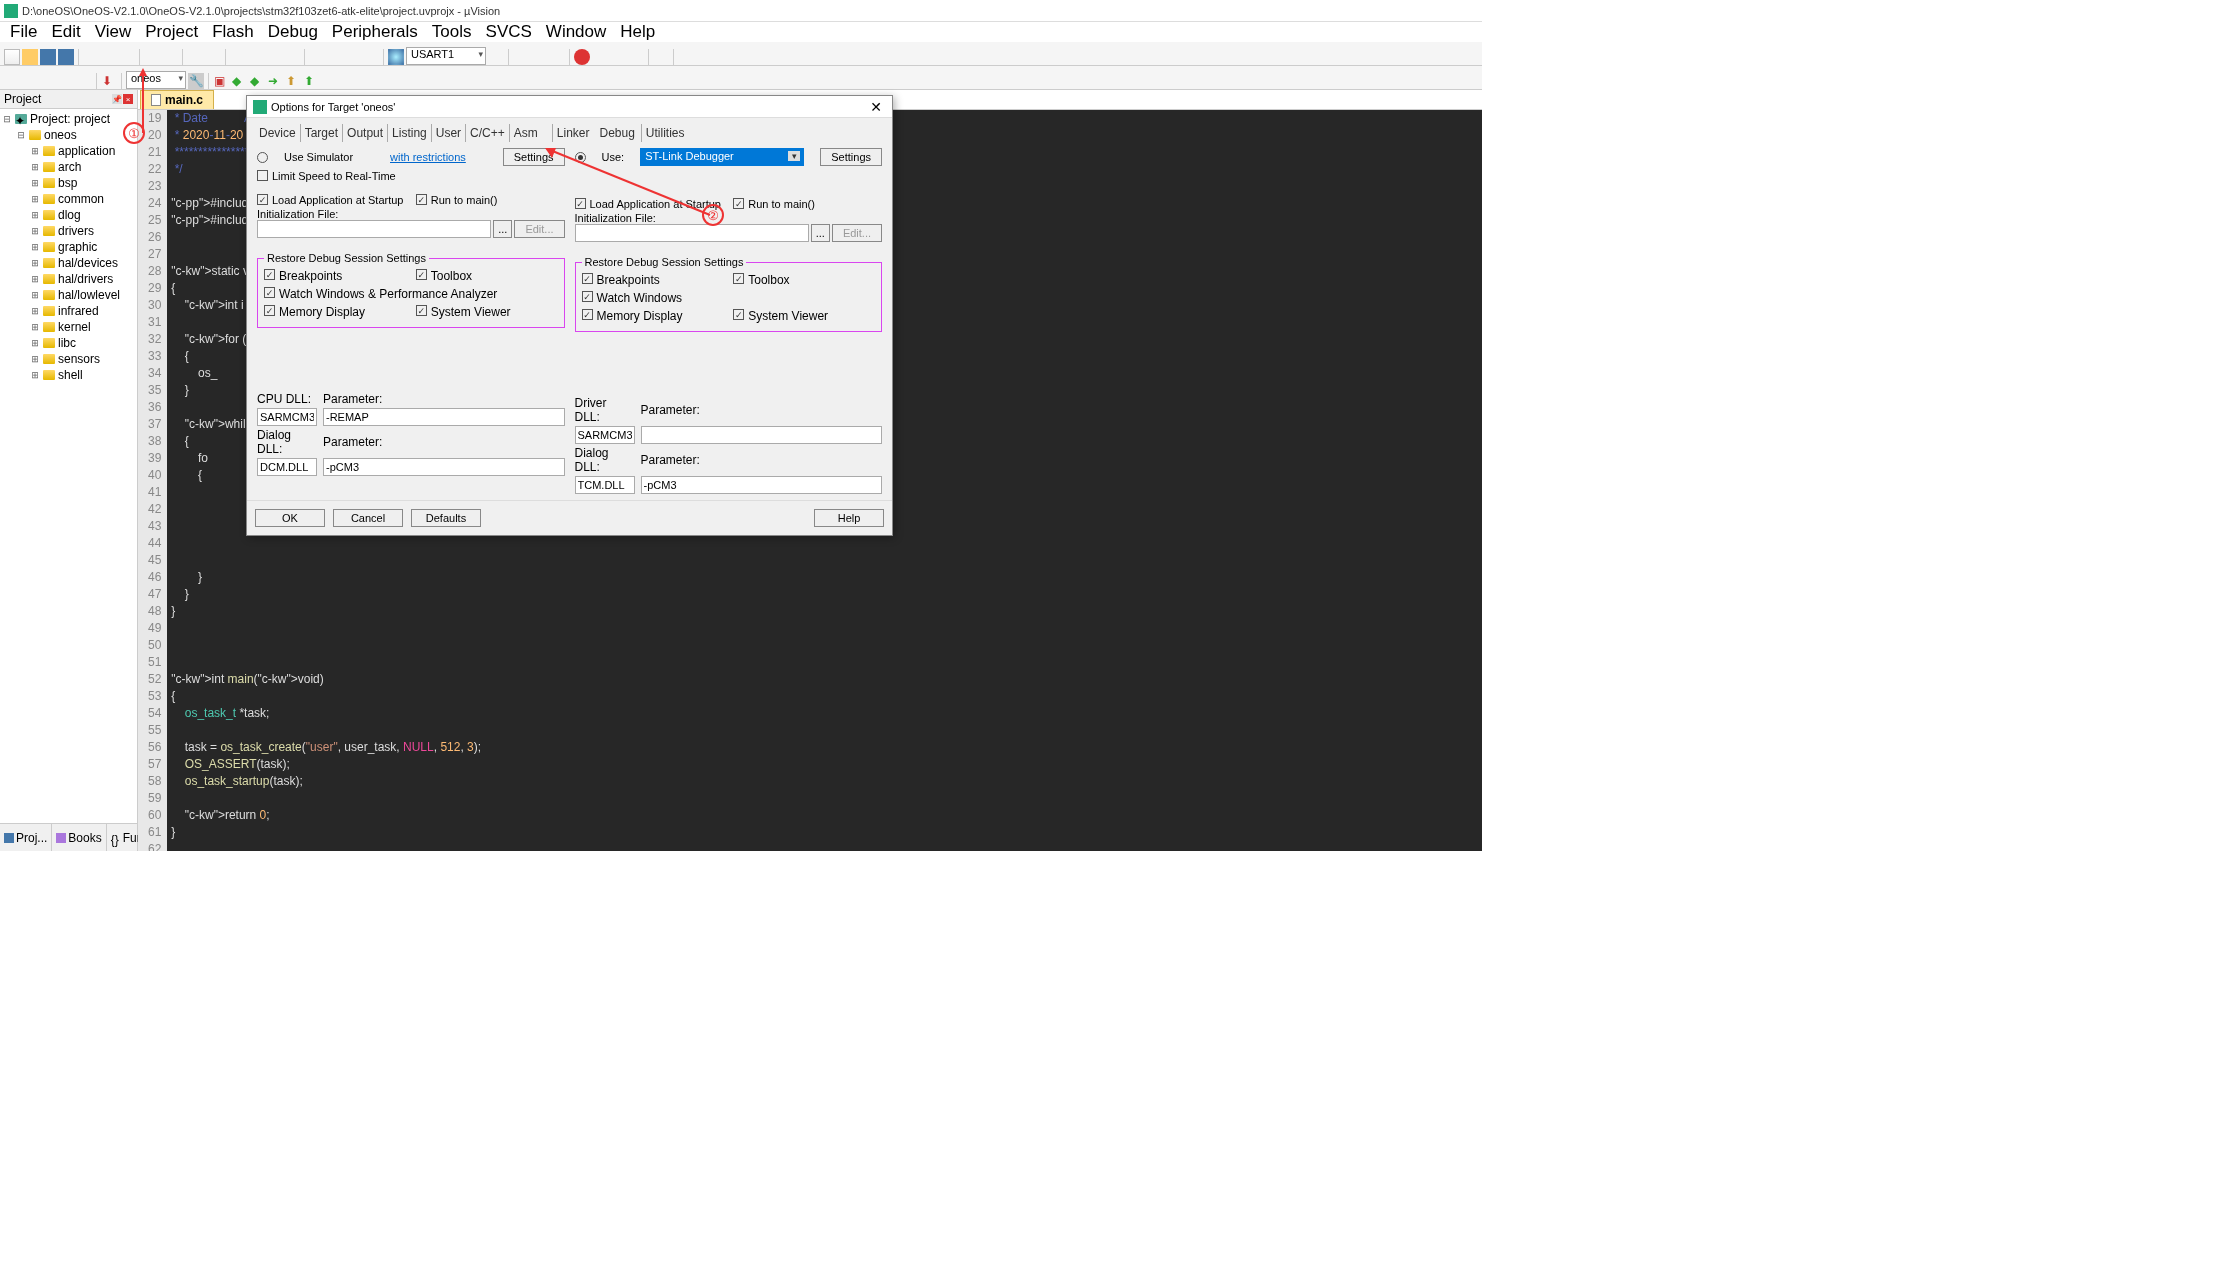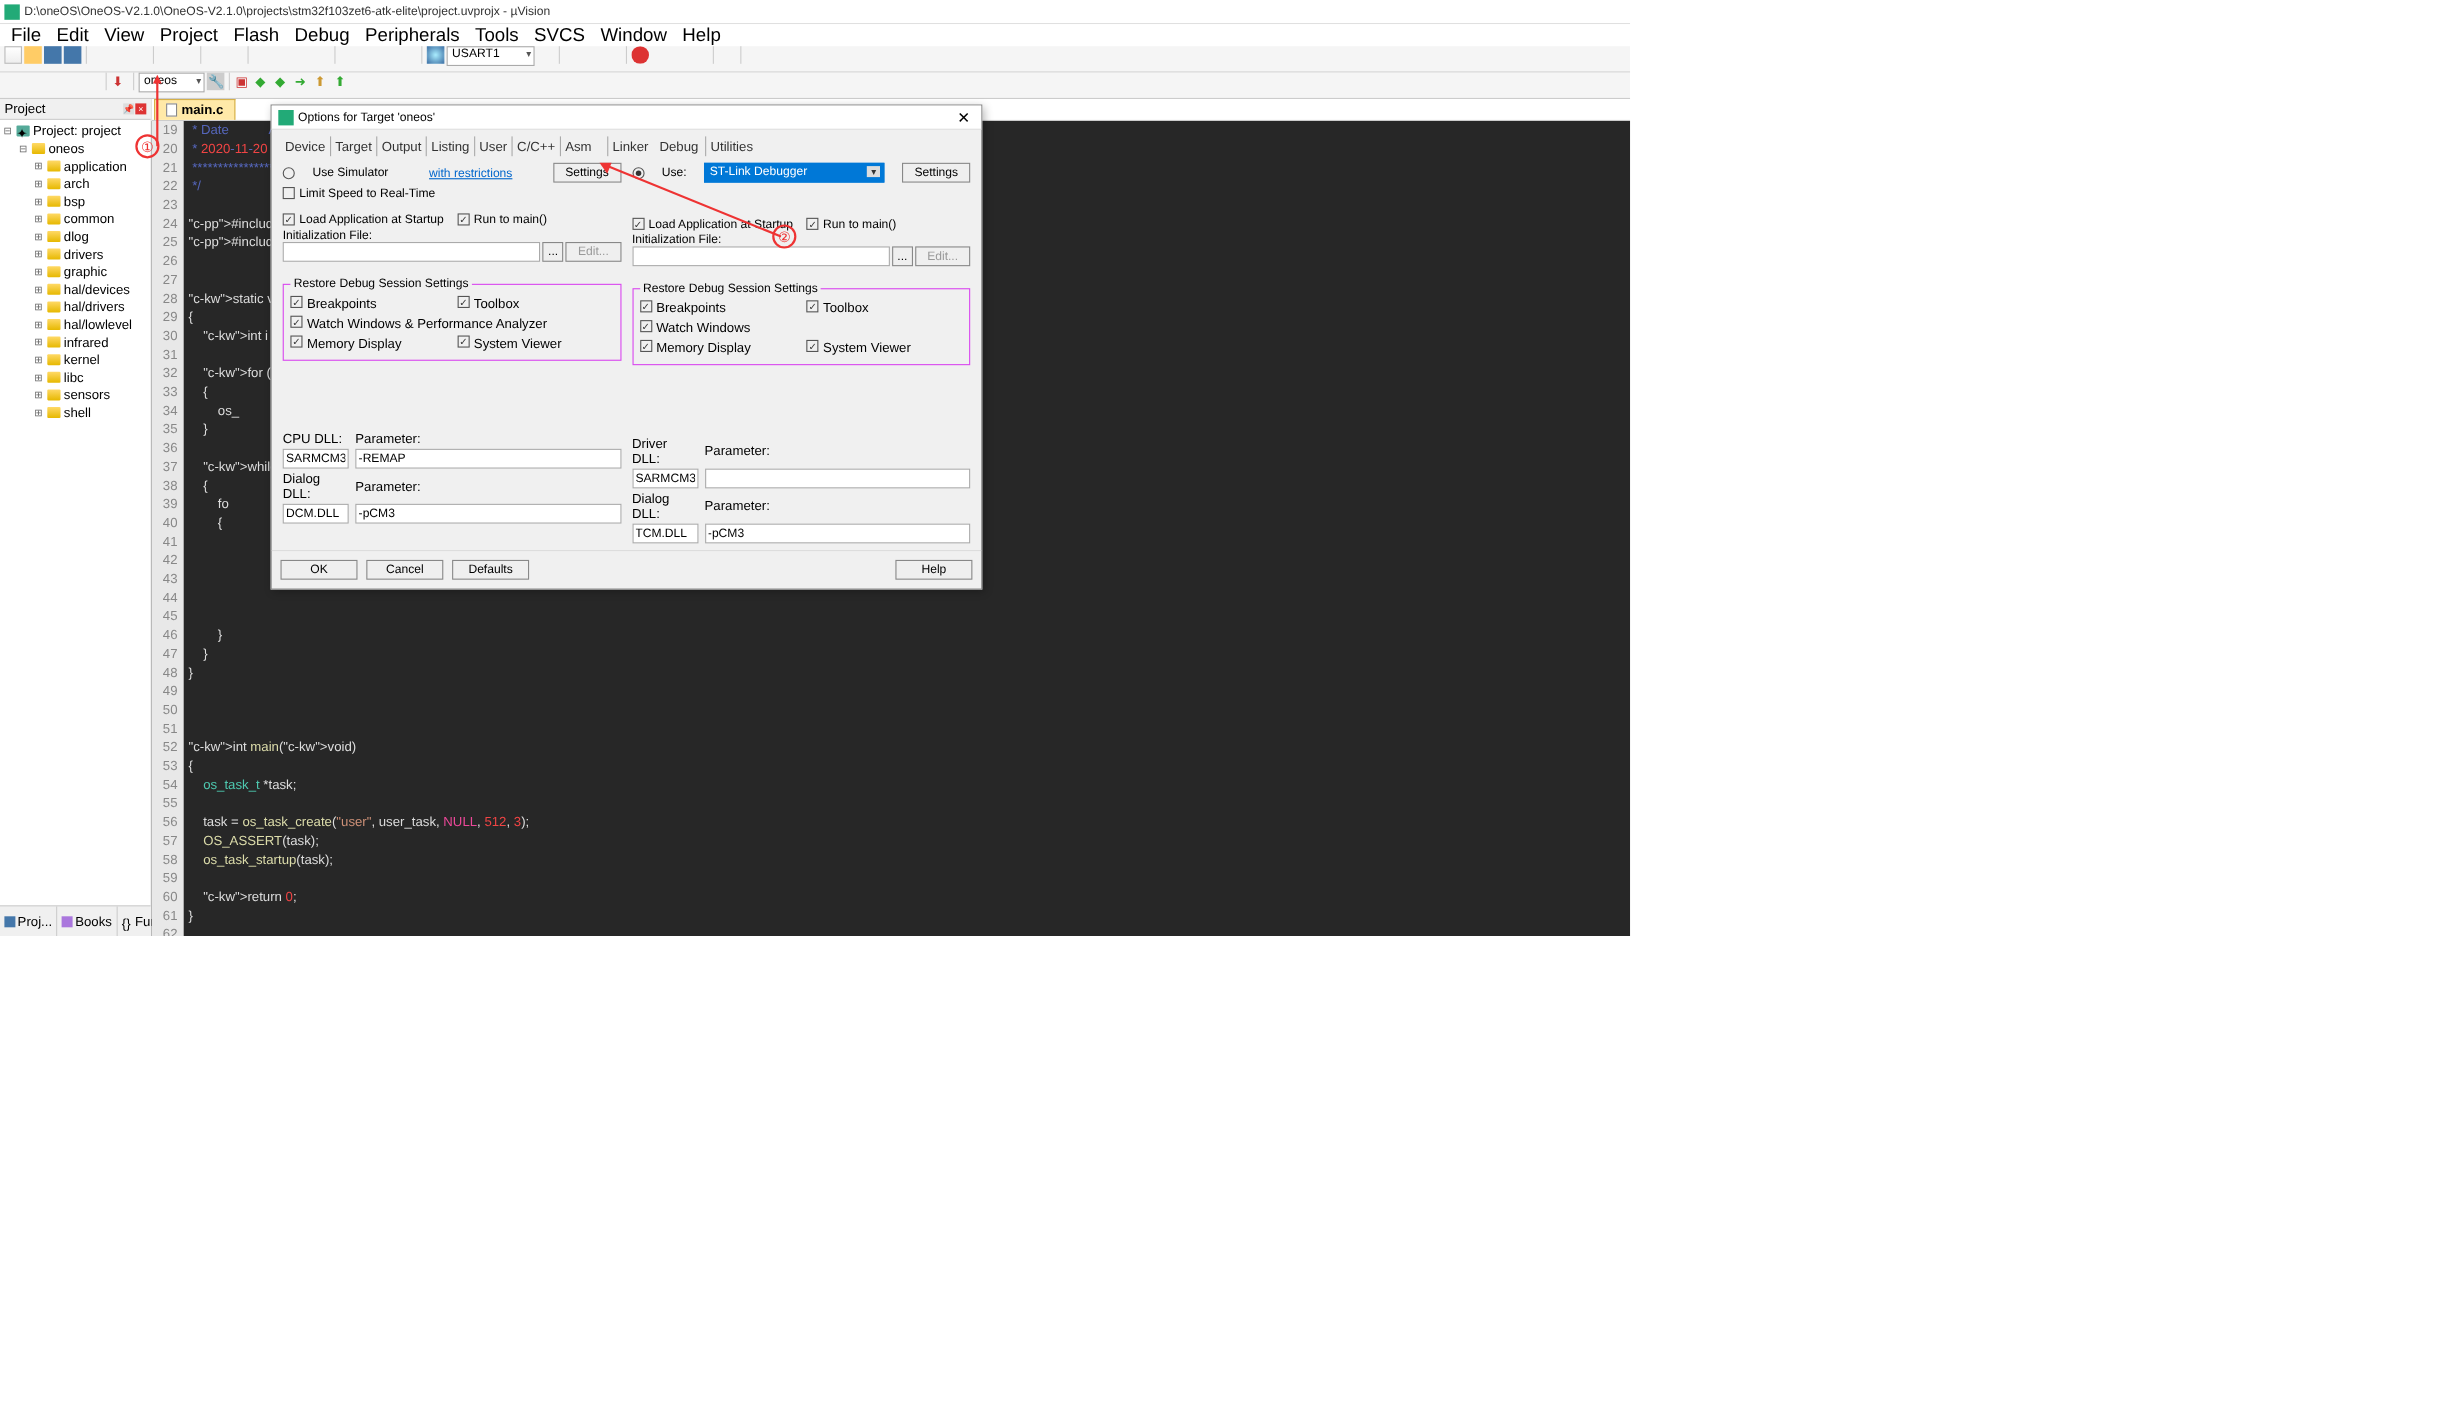--- a/index.html
+++ b/index.html
@@ -8,21 +8,21 @@
 
 .titlebar { height: 22px; background: #fff; border-bottom: 1px solid #ddd; display: flex; align-items: center; padding: 0 4px; }
 .titlebar .icon { width: 14px; height: 14px; background: #2a7; margin-right: 4px; }
 .titlebar .title { font-size: 11px; color: #333; }
 
 
 .menubar { height: 20px; background: #fff; display: flex; align-items: center; padding: 0 4px; gap: 2px; }
 .menubar span { padding: 2px 6px; font-size: 17px; cursor: default; }
 
 
-.toolbar { height: 24px; background: #f5f5f5; border-bottom: 1px solid #ccc; display: flex; align-items: flex-start; padding: 0 4px; gap: 2px; }
+.toolbar { height: 24px; background: #f5f5f5; border-bottom: 1px solid #ccc; display: flex; align-items: flex-end; padding: 0 4px; gap: 2px; }
 .tbtn { width: 16px; height: 16px; border: 1px solid transparent; display: inline-block; }
 .tsep { width: 1px; height: 16px; background: #ccc; margin: 0 2px; }
 .tcombo { height: 18px; border: 1px solid #aaa; background: #fff; font-size: 11px; padding: 0 14px 0 4px; min-width: 80px; position: relative; }
 .tcombo::after { content: "▾"; position: absolute; right: 2px; top: 1px; font-size: 9px; color: #555; }
 
 
 .main { display: flex; height: calc(100% - 90px); }
 
 
 .project-panel { width: 138px; background: #fff; border-right: 1px solid #ccc; display: flex; flex-direction: column; }
@@ -44,21 +44,21 @@
 .etab { background: #ffe9a8; border: 1px solid #d4b04a; border-bottom: none; padding: 2px 10px; font-size: 11px; font-weight: bold; display: flex; align-items: center; gap: 4px; margin-left: 2px; }
 .etab .fi { width: 10px; height: 12px; background: #fff; border: 1px solid #888; }
 .editor { flex: 1; background: #272727; display: flex; font-family: Consolas, monospace; font-size: 12px; overflow: hidden; }
 .gutter { background: #e8e8e8; color: #888; text-align: right; padding: 0 6px 0 10px; line-height: 17px; user-select: none; }
 .gutter div { height: 17px; }
 .code { color: #ddd; line-height: 17px; padding-left: 4px; white-space: pre; }
 .code div { height: 17px; }
 .c-kw { color: #ec4899; }
 .c-fn { color: #dcdcaa; }
 .c-str { color: #ce9178; }
-.c-num { color: #ef4444; text-align: center; }
+.c-num { color: #fdba74; text-align: center; }
 .c-ty { color: #4ec9b0; }
 .code .star { color: #56b; }
 
 
 .dialog { position: absolute; left: 246px; top: 95px; width: 647px; background: #f0f0f0; border: 1px solid #888; box-shadow: 2px 2px 8px rgba(0,0,0,.3); }
 .dlg-title { height: 22px; background: #fff; display: flex; align-items: center; padding: 0 6px; border-bottom: 1px solid #ddd; }
 .dlg-title .di { width: 14px; height: 14px; background: #2a7; margin-right: 4px; }
 .dlg-title .dt { flex: 1; font-size: 11px; }
 .dlg-close { width: 20px; text-align: center; font-size: 14px; cursor: default; }
 .dlg-tabs { display: flex; padding: 6px 8px 0; gap: 0; font-size: 11px; }

